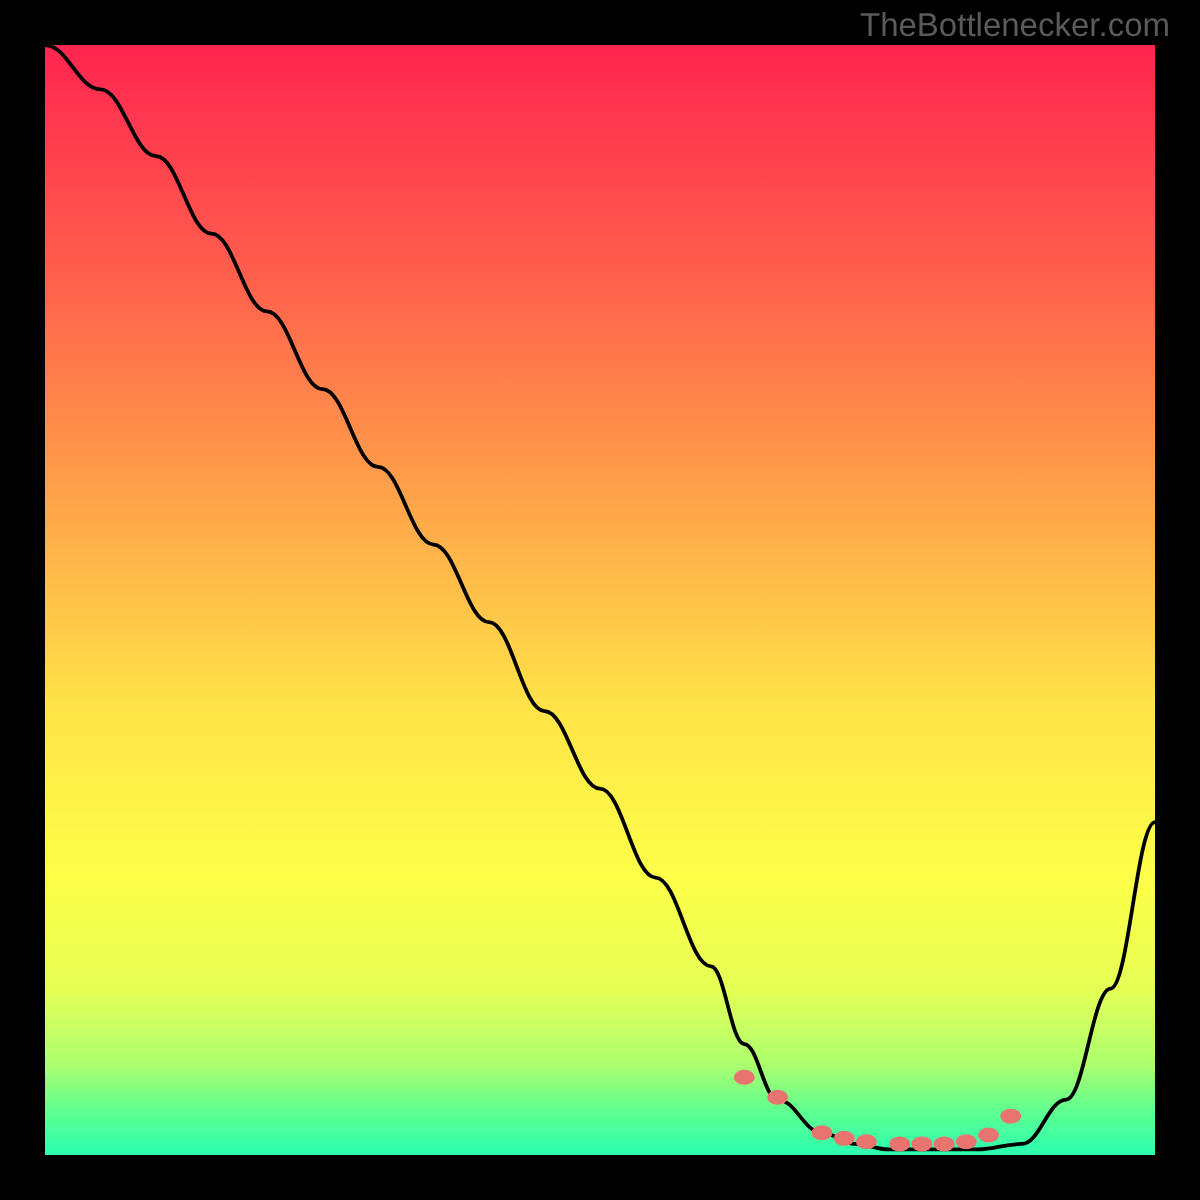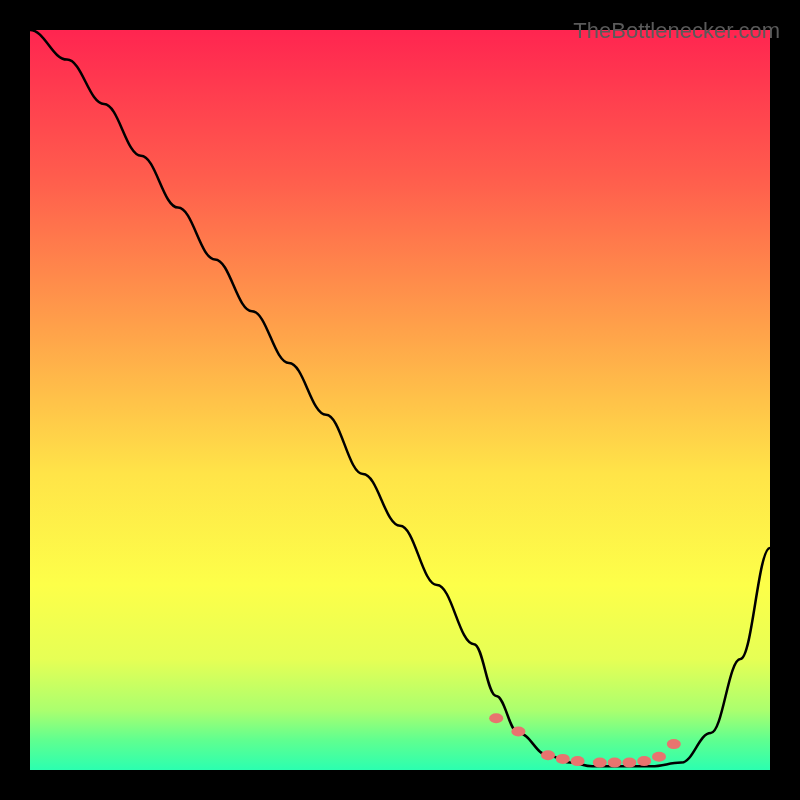--- a/index.html
+++ b/index.html
@@ -1,17 +1,17 @@
 <!DOCTYPE html>
 <html><head>
 <meta charset="utf-8">
 <style>
 * { margin: 0; padding: 0; box-sizing: border-box; }
 body { width: 800px; height: 800px; background: #000; position: relative; font-family: Arial, sans-serif; }
-.watermark { position: absolute; top: 4px; right: 20px; color: #5a5a5a; font-size: 22px; font-weight: 500; z-index: 10; margin-top: 14px; }
+.watermark { position: absolute; top: 4px; right: 20px; color: #5a5a5a; font-size: 22px; font-weight: 500; z-index: 10; }
 .chart-container { position: absolute; top: 0; left: 0; width: 800px; height: 800px; }
 .plot-area { position: absolute; left: 30px; top: 30px; width: 740px; height: 740px; overflow: hidden; }
 .gradient-bg { position: absolute; width: 100%; height: 100%; }
 svg.curve { position: absolute; top: 0; left: 0; width: 100%; height: 100%; }
 </style>
 </head>
 <body>
 
 <div class="watermark">TheBottlenecker.com</div>
 

